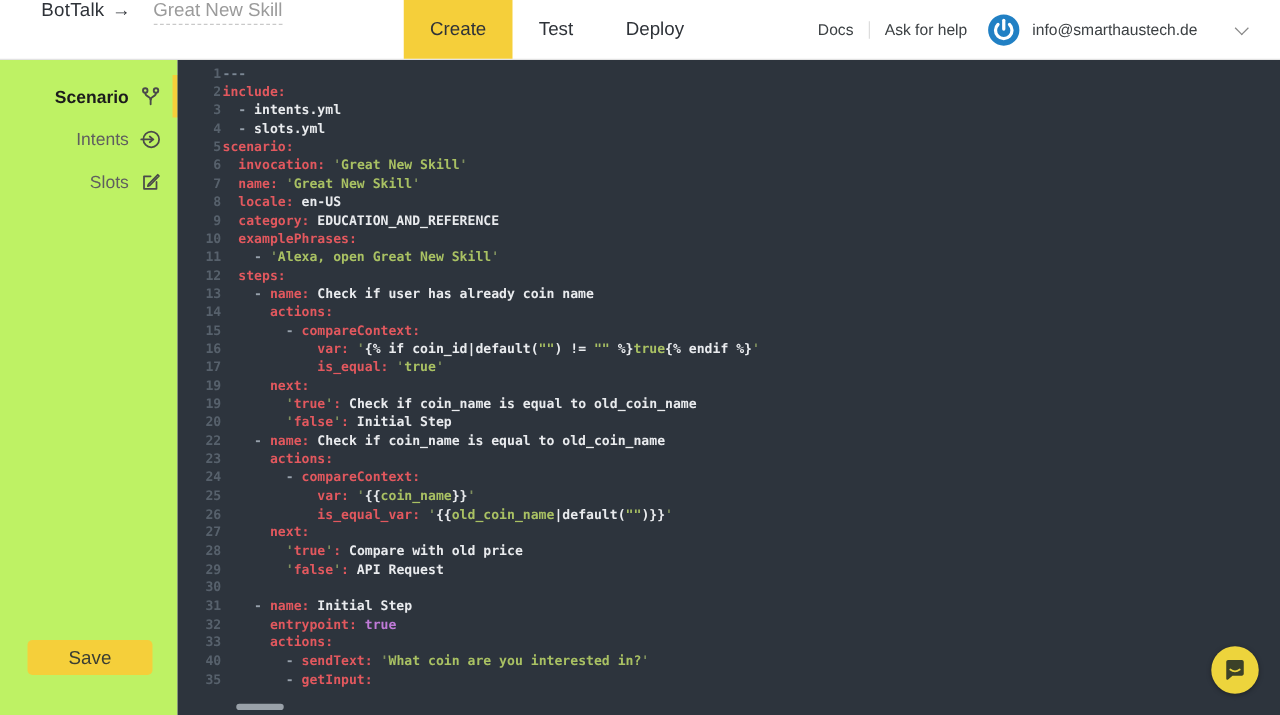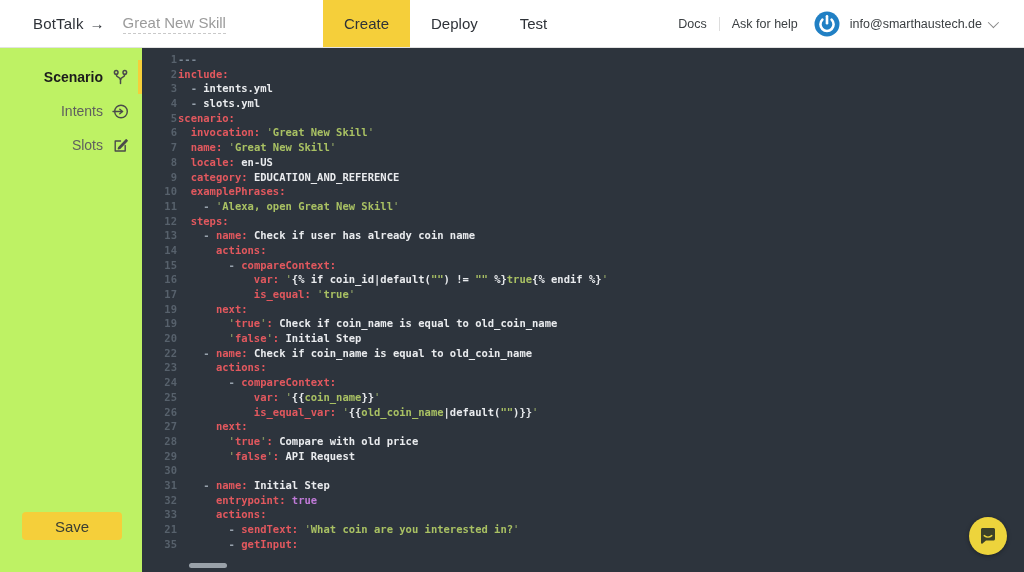--- a/index.html
+++ b/index.html
@@ -2,33 +2,33 @@
 <html><head>
 <meta charset="utf-8">
 <style>
   * { margin:0; padding:0; box-sizing:border-box; }
   html,body { width:1024px; height:572px; overflow:hidden; }
   body { font-family:"Liberation Sans", sans-serif; background:#ffffff; position:relative; }
 
   
   .topbar { height:48px; background:#fff; border-bottom:1px solid #e2e2e2;
             display:flex; align-items:stretch; position:relative; z-index:3; }
-  .topbar-left { display:flex; align-items:center; padding-left:33px; width:323px; }
+  .topbar-left { display:flex; align-items:flex-start; padding-left:33px; width:323px; }
   .brand { font-size:15px; color:#2e3238; font-weight:400; letter-spacing:.2px; cursor:pointer; }
   .brand-arrow { color:#2e3238; font-size:15px; margin-left:6px; }
   .skill-name { margin-left:18px; font-size:15px; color:#9b9b9b;
                 border-bottom:1px dashed #c9c9c9; padding-bottom:2px; cursor:text; }
   .tabs { display:flex; align-items:stretch; }
   .tab { display:flex; align-items:center; padding:0 21px; font-size:15px; color:#2e3238; cursor:pointer; }
   .tab.active { background:#f5cf3a; }
   .topbar-right { margin-left:auto; display:flex; align-items:center; padding-right:28px; }
   .top-link { font-size:12.5px; color:#3c4043; cursor:pointer; }
   .top-sep { width:1px; height:14px; background:#ddd; margin:0 12px; }
   .logo-circle { width:26px; height:26px; margin:0 10px 0 16px; flex:none; cursor:pointer; }
-  .account { display:flex; align-items:center; font-size:12.5px; color:#3c4043; cursor:pointer; }
+  .account { display:flex; align-items:center; font-size:12.5px; color:#3c4043; cursor:pointer;gap:24px; }
   .chev { margin-left:6px; width:8px; height:8px; border-right:1.5px solid #888;
           border-bottom:1.5px solid #888; transform:rotate(45deg) translateY(-2px); }
 
   
   .main { display:flex; height:524px; }
 
   
   .sidebar { width:142px; background:#bef264; position:relative; flex:none; padding-top:12px; }
   .side-item { height:34px; display:flex; align-items:center; justify-content:flex-end;
                padding-right:13px; cursor:pointer; position:relative; }
@@ -70,22 +70,22 @@
 <body>
 
 <header class="topbar">
   <div class="topbar-left">
     <span class="brand">BotTalk</span>
     <span class="brand-arrow">→</span>
     <span class="skill-name">Great New Skill</span>
   </div>
   <nav class="tabs">
     <div class="tab active">Create</div>
+    <div class="tab">Test</div>
     <div class="tab">Deploy</div>
-    <div class="tab">Test</div>
   </nav>
   <div class="topbar-right">
     <span class="top-link">Docs</span>
     <span class="top-sep"></span>
     <span class="top-link">Ask for help</span>
     <span class="logo-circle">
       <svg width="26" height="26" viewBox="0 0 26 26">
         <circle cx="13" cy="13" r="12.5" fill="#2180c4"></circle>
         <path d="M8.4 8.6 a6.6 6.6 0 1 0 9.2 0" fill="none" stroke="#ffffff" stroke-width="2.6" stroke-linecap="round"></path>
         <line x1="13" y1="5.2" x2="13" y2="12.2" stroke="#ffffff" stroke-width="2.6" stroke-linecap="round"></line>
@@ -166,21 +166,21 @@
         <div class="cl"><span class="ln">24</span><span class="ct"><span class="t-w">        </span><span class="t-d">- </span><span class="t-k">compareContext:</span></span></div>
         <div class="cl"><span class="ln">25</span><span class="ct"><span class="t-w">            </span><span class="t-k">var:</span><span class="t-w"> </span><span class="t-q">'</span><span class="t-w">{{</span><span class="t-s">coin_name</span><span class="t-w">}}</span><span class="t-q">'</span></span></div>
         <div class="cl"><span class="ln">26</span><span class="ct"><span class="t-w">            </span><span class="t-k">is_equal_var:</span><span class="t-w"> </span><span class="t-q">'</span><span class="t-w">{{</span><span class="t-s">old_coin_name</span><span class="t-w">|default(</span><span class="t-s">""</span><span class="t-w">)}}</span><span class="t-q">'</span></span></div>
         <div class="cl"><span class="ln">27</span><span class="ct"><span class="t-w">      </span><span class="t-k">next:</span></span></div>
         <div class="cl"><span class="ln">28</span><span class="ct"><span class="t-w">        </span><span class="t-q">'</span><span class="t-k">true</span><span class="t-q">'</span><span class="t-k">:</span><span class="t-w"> Compare with old price</span></span></div>
         <div class="cl"><span class="ln">29</span><span class="ct"><span class="t-w">        </span><span class="t-q">'</span><span class="t-k">false</span><span class="t-q">'</span><span class="t-k">:</span><span class="t-w"> API Request</span></span></div>
         <div class="cl"><span class="ln">30</span><span class="ct"></span></div>
         <div class="cl"><span class="ln">31</span><span class="ct"><span class="t-w">    </span><span class="t-d">- </span><span class="t-k">name:</span><span class="t-w"> Initial Step</span></span></div>
         <div class="cl"><span class="ln">32</span><span class="ct"><span class="t-w">      </span><span class="t-k">entrypoint:</span><span class="t-w"> </span><span class="t-b">true</span></span></div>
         <div class="cl"><span class="ln">33</span><span class="ct"><span class="t-w">      </span><span class="t-k">actions:</span></span></div>
-        <div class="cl"><span class="ln">21</span><span class="ct"><span class="t-w">        </span><span class="t-d">- </span><span class="t-k">sendText:</span><span class="t-w"> </span><span class="t-q">'</span><span class="t-s">What coin are you interested in?</span><span class="t-q">'</span></span></div>
+        <div class="cl"><span class="ln">40</span><span class="ct"><span class="t-w">        </span><span class="t-d">- </span><span class="t-k">sendText:</span><span class="t-w"> </span><span class="t-q">'</span><span class="t-s">What coin are you interested in?</span><span class="t-q">'</span></span></div>
         <div class="cl"><span class="ln">35</span><span class="ct"><span class="t-w">        </span><span class="t-d">- </span><span class="t-k">getInput:</span></span></div>
       </div>
     <div class="hscroll-thumb"></div>
   </div>
 </div>
 
 <div class="chat-fab">
   <svg width="20" height="20" viewBox="0 0 20 20">
     <path d="M3 3.5 C3 2.7 3.7 2 4.5 2 H15.5 C16.3 2 17 2.7 17 3.5 V13 C17 13.8 16.3 14.5 15.5 14.5 H8 L4.5 17.5 C3.8 18 3 17.6 3 16.7 Z" fill="#3c4128"></path>
     <path d="M6.2 9.6 C8.7 11.6 11.3 11.6 13.8 9.6" fill="none" stroke="#edd43c" stroke-width="1.4" stroke-linecap="round"></path>

